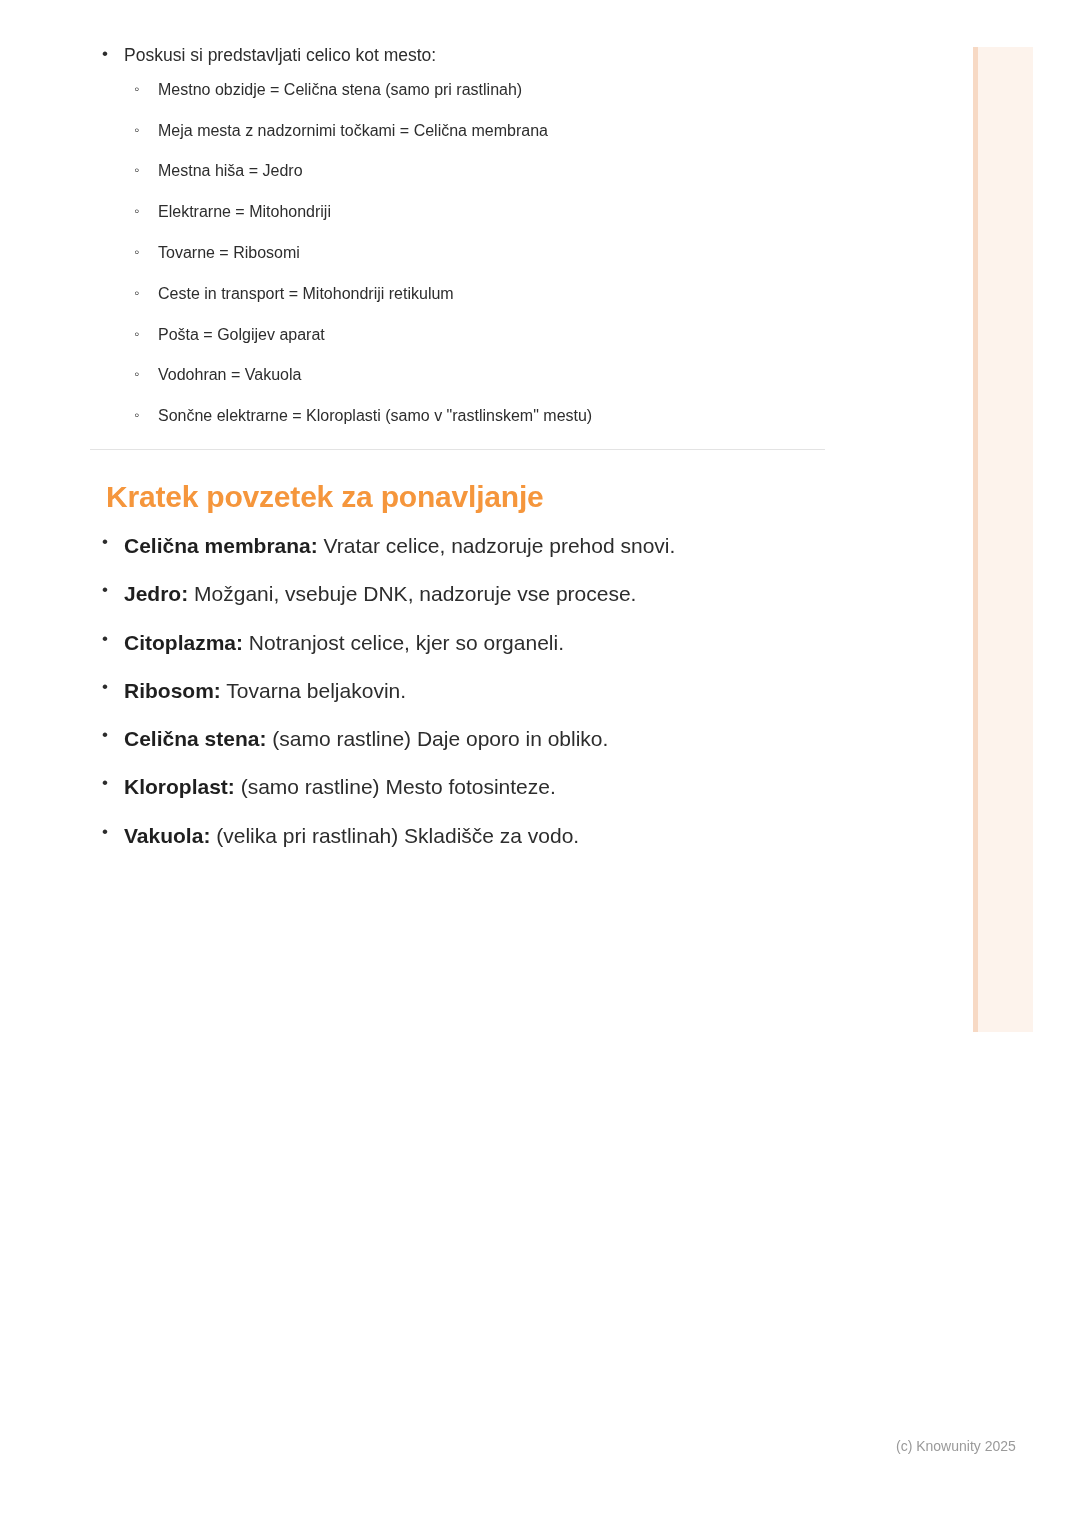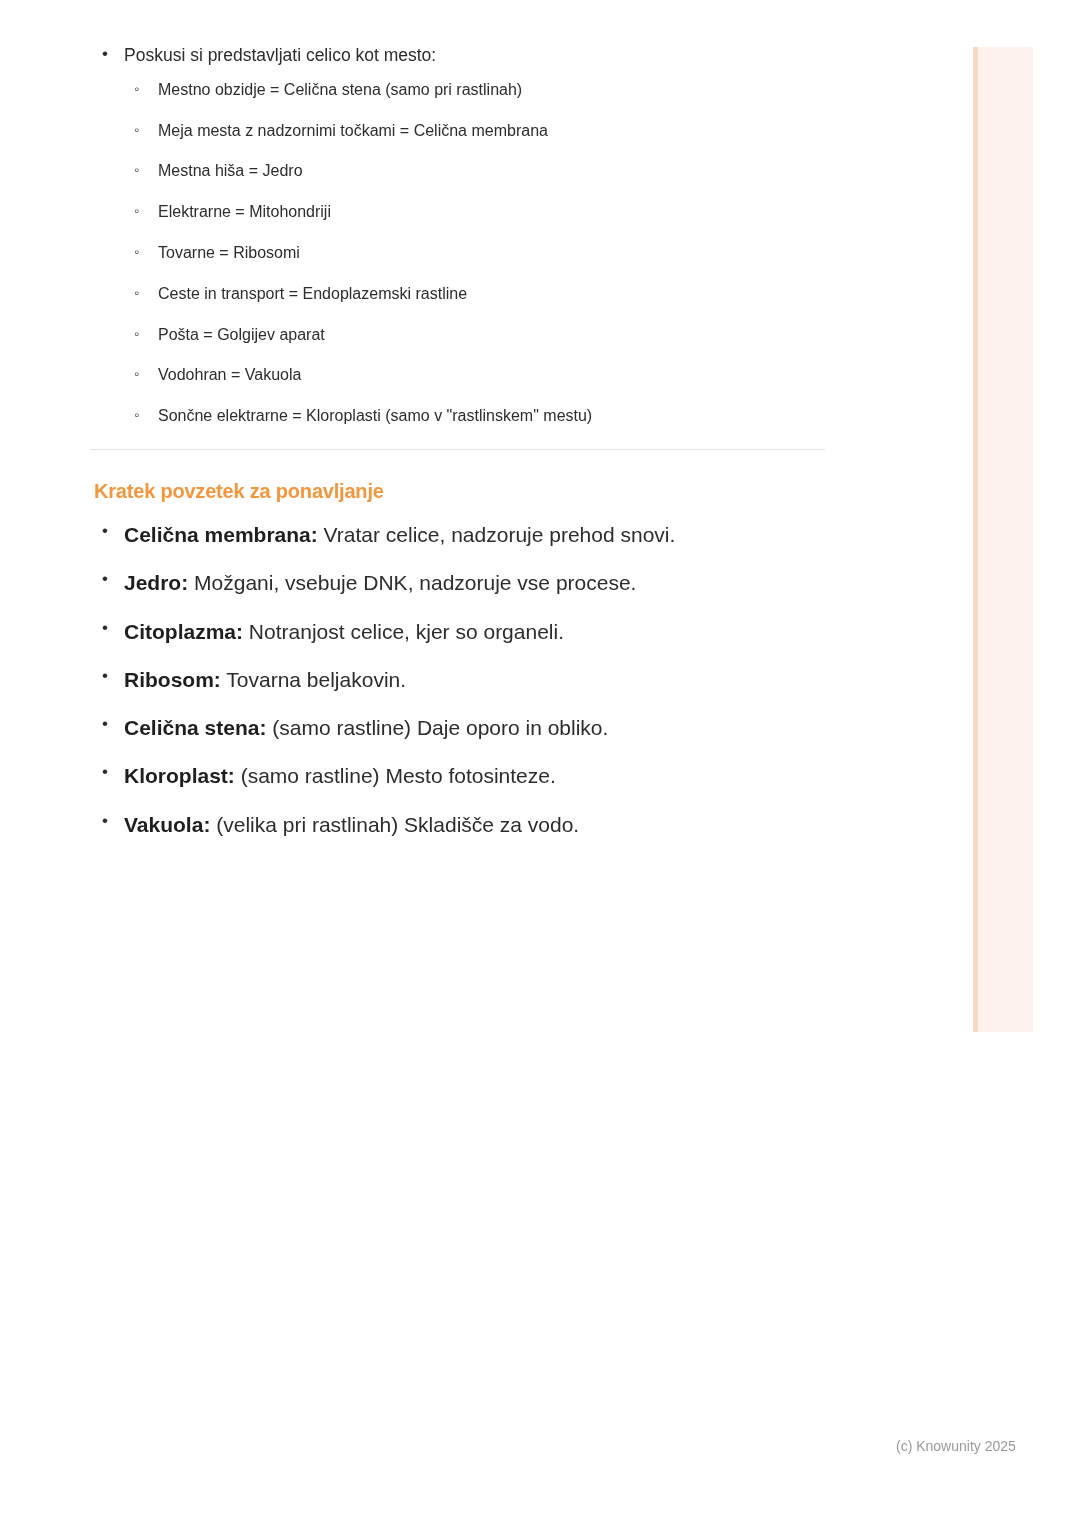--- a/index.html
+++ b/index.html
@@ -95,23 +95,23 @@
 
   hr.divider {
     border: none;
     border-top: 1px solid #e3e3e3;
     margin: 22px 0 0 0;
     width: 735px;
   }
 
   h2.section-title {
     color: #f5963c;
-    font-size: 20px;
+    font-size: 30px;
     font-weight: bold;
-    margin: 30px 0 18px 4px;
+    margin: 30px 0 18px 16px;
     letter-spacing: -0.2px;
   }
 
   ul.summary {
     list-style: none;
     margin: 0;
     padding: 0;
   }
   ul.summary > li {
     position: relative;
@@ -159,21 +159,21 @@
     <ul class="level1">
       <li>
         <span>Poskusi si predstavljati celico kot mesto:</span>
 
         <ul class="level2">
           <li><span>Mestno obzidje = Celična stena (samo pri rastlinah)</span></li>
           <li><span>Meja mesta z nadzornimi točkami = Celična membrana</span></li>
           <li><span>Mestna hiša = Jedro</span></li>
           <li><span>Elektrarne = Mitohondriji</span></li>
           <li><span>Tovarne = Ribosomi</span></li>
-          <li><span>Ceste in transport = Endoplazemski rastline</span></li>
+          <li><span>Ceste in transport = Mitohondriji retikulum</span></li>
           <li><span>Pošta = Golgijev aparat</span></li>
           <li><span>Vodohran = Vakuola</span></li>
           <li><span>Sončne elektrarne = Kloroplasti (samo v "rastlinskem" mestu)</span></li>
         </ul>
       </li>
     </ul>
 
     <hr class="divider">
 
     <h2 class="section-title">Kratek povzetek za ponavljanje</h2>

